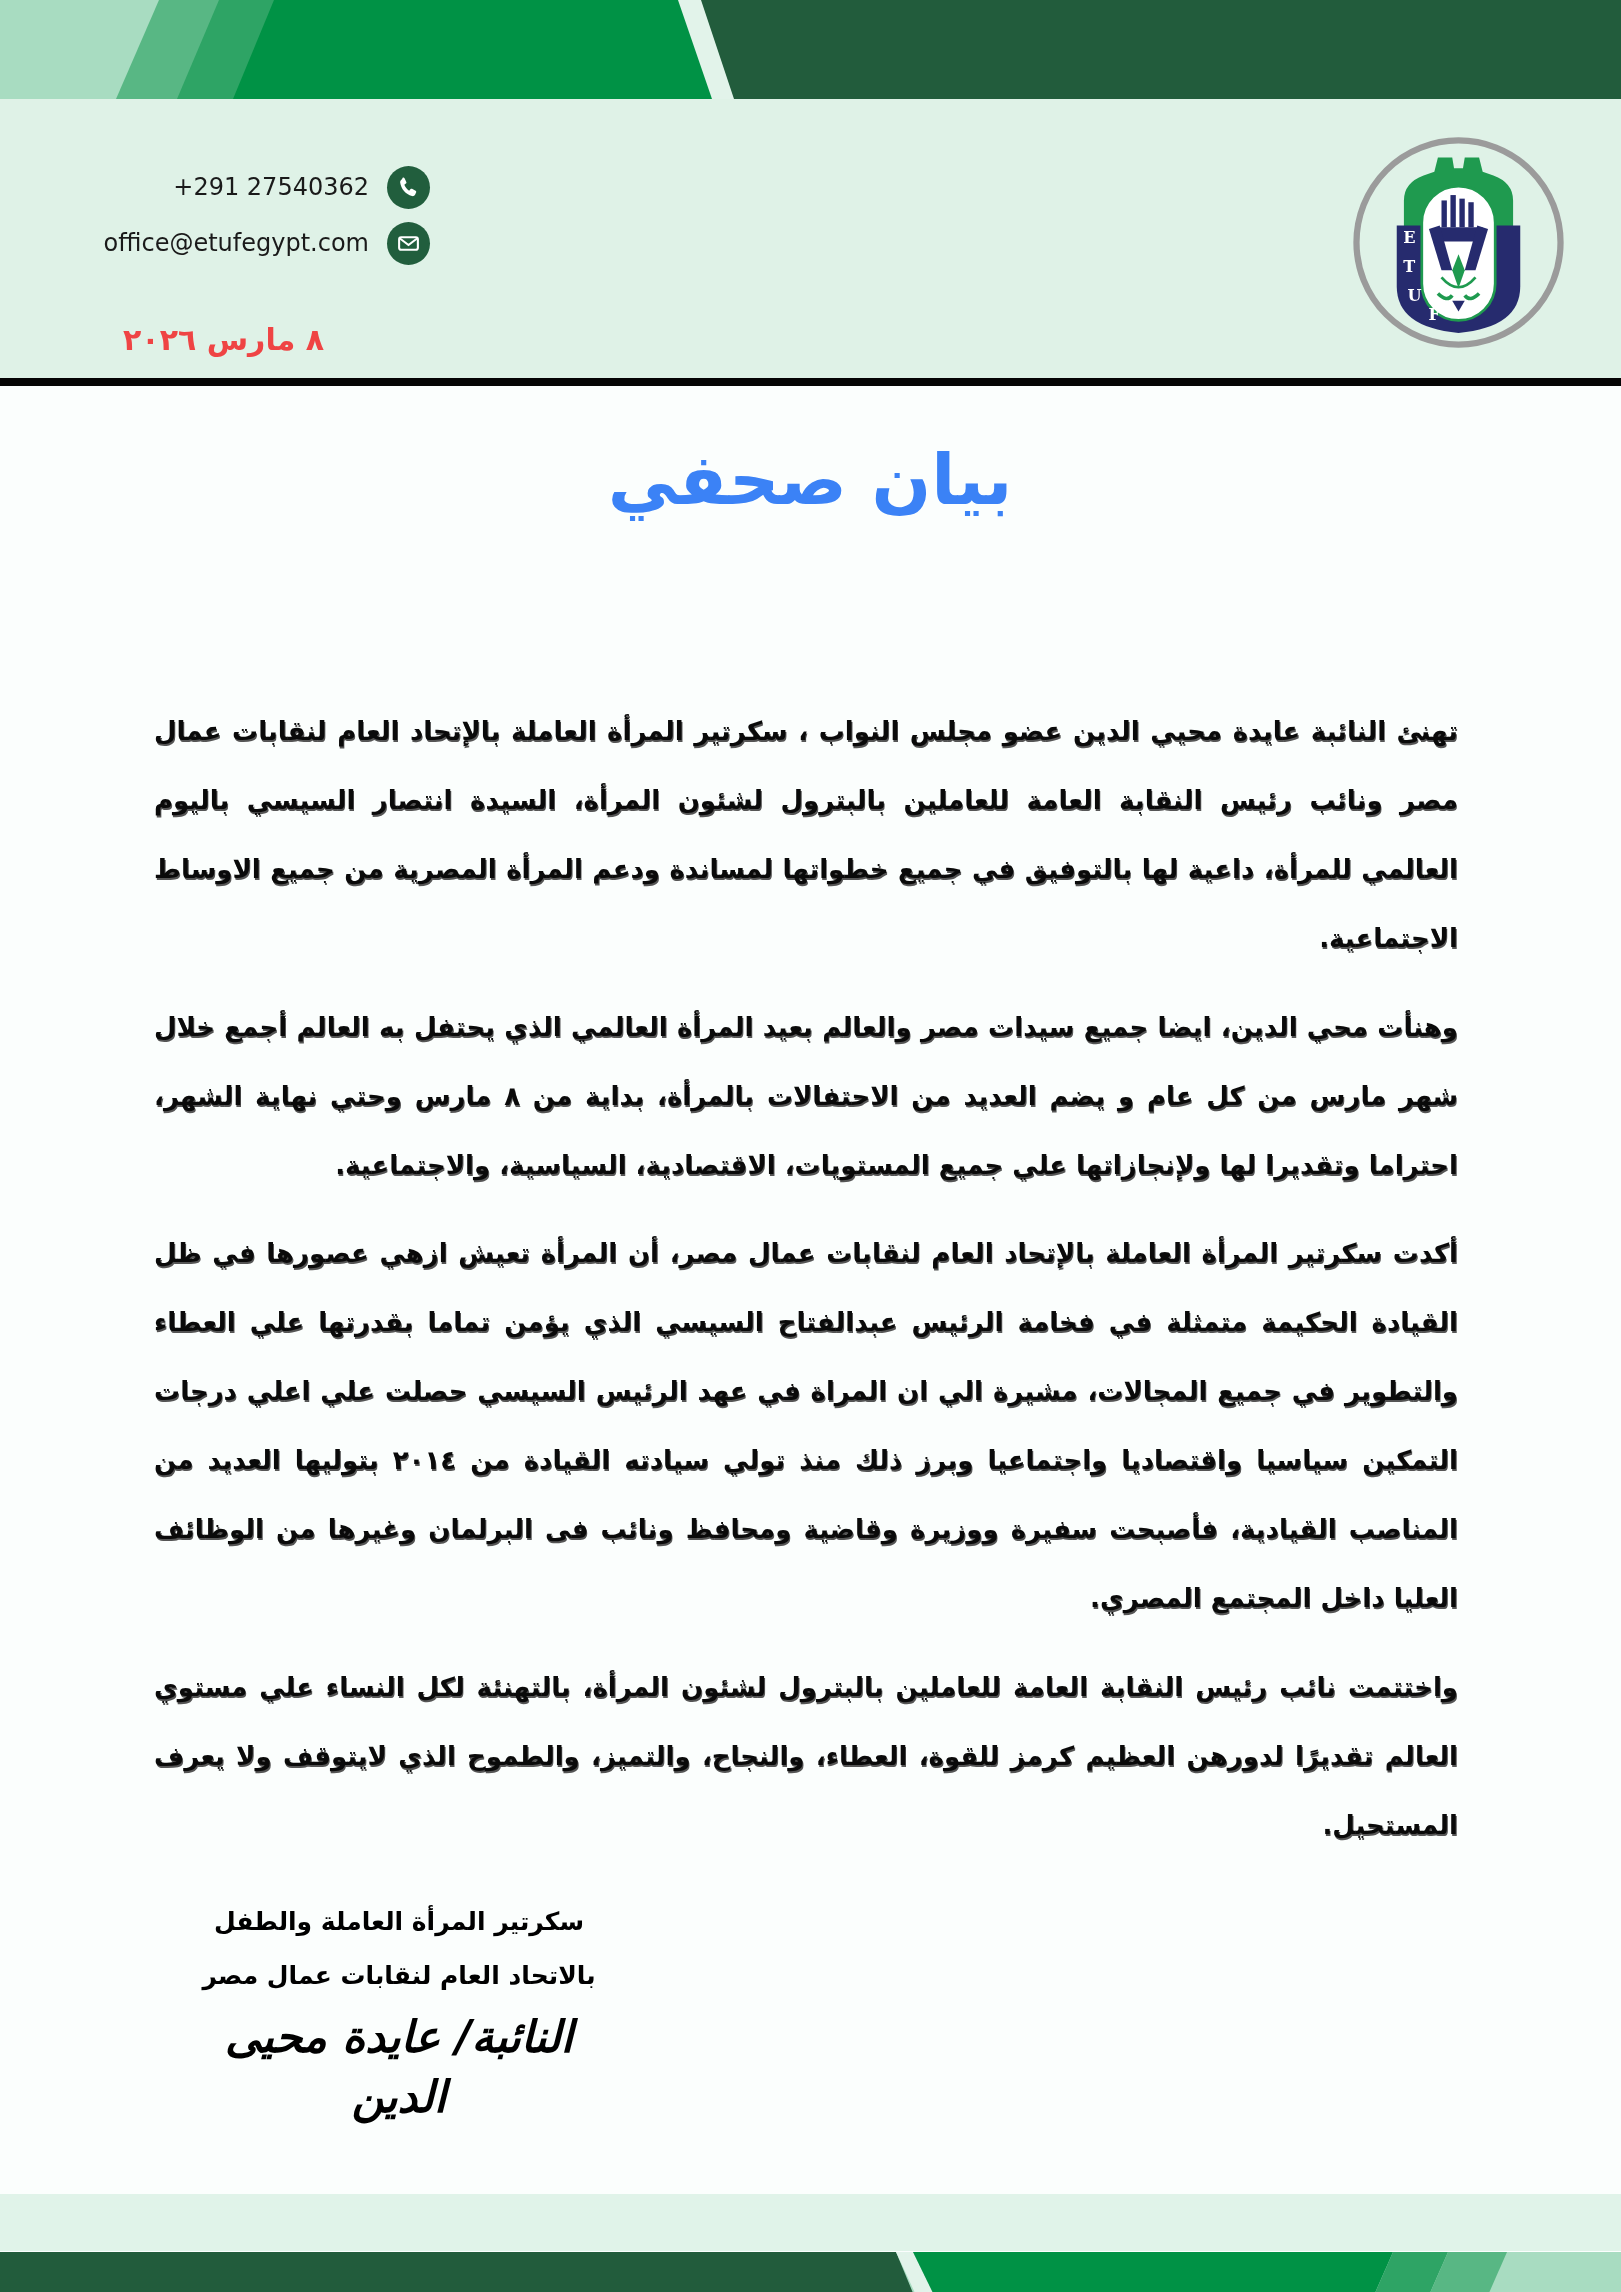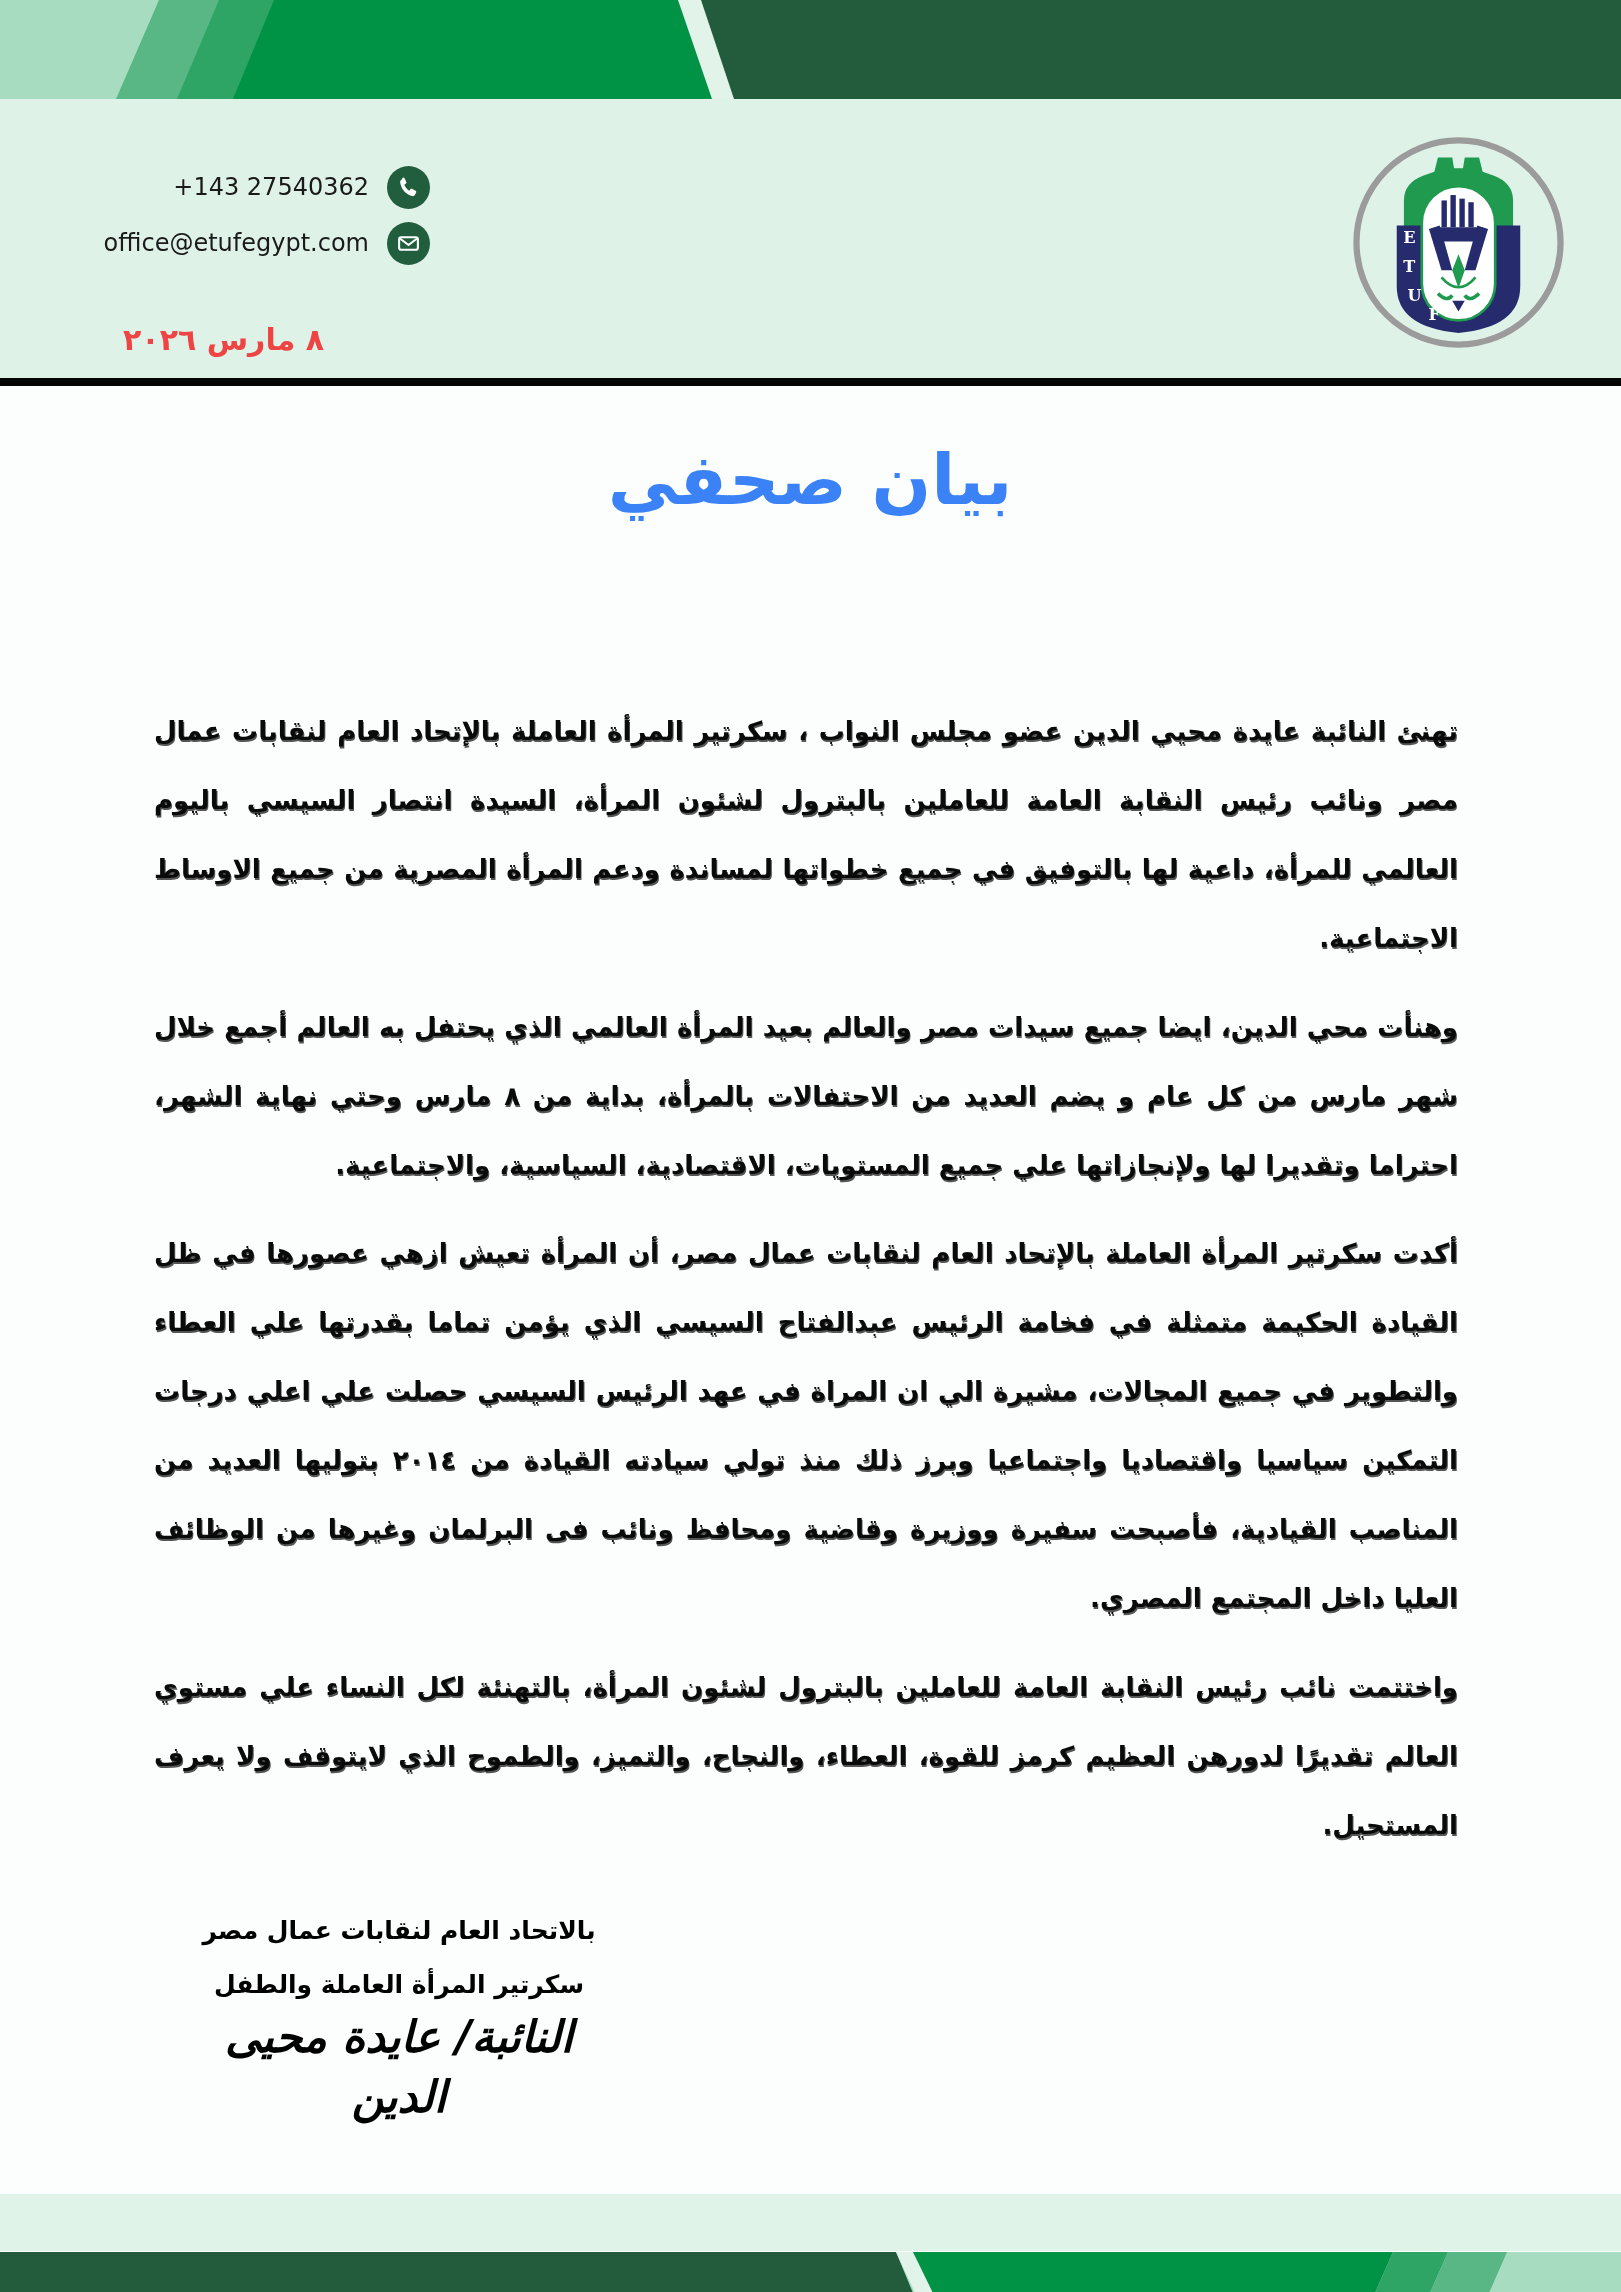--- a/index.html
+++ b/index.html
@@ -64,21 +64,21 @@
   <div class="band band-2"></div>
   <div class="band band-3"></div>
   <div class="band band-white"></div>
   <div class="band band-dark"></div>
 </div>
 
 <div class="header-panel"></div>
 
 <div class="contact-list">
   <div class="contact-row">
-    <span class="contact-text">+143 27540362</span>
+    <span class="contact-text">+291 27540362</span>
     <span class="contact-icon">
       <svg viewBox="0 0 24 24">
           <path fill="#ffffff" d="M6.6 2.5c.6-.3 1.3 0 1.6.6l1.7 3.5c.3.6.1 1.2-.4 1.6L8 9.3c.9 2.3 2.5 4.3 4.6 5.7l1.2-1.4c.4-.5 1.1-.6 1.6-.3l3.4 1.9c.6.3.8 1 .5 1.6l-1 2.1c-.5 1.1-1.8 1.6-3 1.3C9.3 18.8 4.8 13.4 4 7.3c-.2-1.2.4-2.5 1.5-3.1z"></path>
         </svg>
     </span>
   </div>
   <div class="contact-row">
     <span class="contact-text">office@etufegypt.com</span>
     <span class="contact-icon">
       <svg viewBox="0 0 24 24">
@@ -130,22 +130,22 @@
 </div>
 
 <div class="body-text">
   <p class="paragraph">تهنئ النائبة عايدة محيي الدين عضو مجلس النواب ، سكرتير المرأة العاملة بالإتحاد العام لنقابات عمال مصر ونائب رئيس النقابة العامة للعاملين بالبترول لشئون المرأة، السيدة انتصار السيسي باليوم العالمي للمرأة، داعية لها بالتوفيق في جميع خطواتها لمساندة ودعم المرأة المصرية من جميع الاوساط الاجتماعية.</p>
   <p class="paragraph">وهنأت محي الدين، ايضا جميع سيدات مصر والعالم بعيد المرأة العالمي الذي يحتفل به العالم أجمع خلال شهر مارس من كل عام و يضم العديد من الاحتفالات بالمرأة، بداية من ٨ مارس وحتي نهاية الشهر، احتراما وتقديرا لها ولإنجازاتها علي جميع المستويات، الاقتصادية، السياسية، والاجتماعية.</p>
   <p class="paragraph">أكدت سكرتير المرأة العاملة بالإتحاد العام لنقابات عمال مصر، أن المرأة تعيش ازهي عصورها في ظل القيادة الحكيمة متمثلة في فخامة الرئيس عبدالفتاح السيسي الذي يؤمن تماما بقدرتها علي العطاء والتطوير في جميع المجالات، مشيرة الي ان المراة في عهد الرئيس السيسي حصلت علي اعلي درجات التمكين سياسيا واقتصاديا واجتماعيا وبرز ذلك منذ تولي سيادته القيادة من ٢٠١٤ بتوليها العديد من المناصب القيادية، فأصبحت سفيرة ووزيرة وقاضية ومحافظ ونائب فى البرلمان وغيرها من الوظائف العليا داخل المجتمع المصري.</p>
   <p class="paragraph">واختتمت نائب رئيس النقابة العامة للعاملين بالبترول لشئون المرأة، بالتهنئة لكل النساء علي مستوي العالم تقديرًا لدورهن العظيم كرمز للقوة، العطاء، والنجاح، والتميز، والطموح الذي لايتوقف ولا يعرف المستحيل.</p>
 </div>
 
 <div class="signature">
+  <div class="sig-line sig-1">سكرتير المرأة العاملة والطفل</div>
   <div class="sig-line sig-2">بالاتحاد العام لنقابات عمال مصر</div>
-  <div class="sig-line sig-1">سكرتير المرأة العاملة والطفل</div>
   <div class="sig-line sig-3">النائبة/ عايدة محيى الدين</div>
 </div>
 
 <div class="footer-panel"></div>
 <div class="bottom-bands">
   <div class="band bb-dark"></div>
   <div class="band bb-white"></div>
   <div class="band bb-green"></div>
   <div class="band bb-mid"></div>
   <div class="band bb-light"></div>

